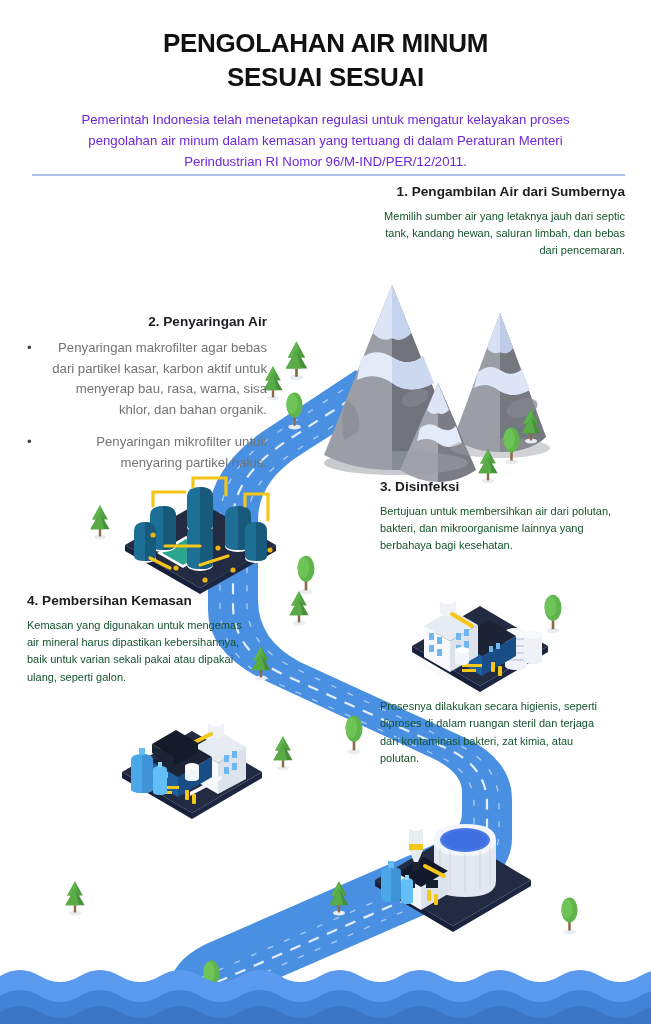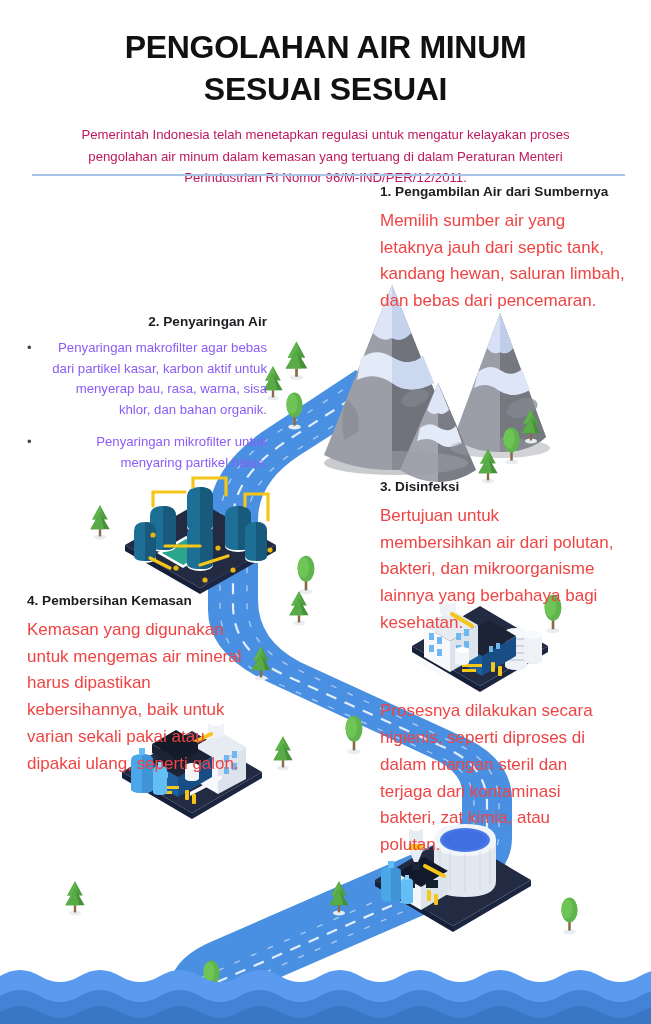--- a/index.html
+++ b/index.html
@@ -21,35 +21,35 @@
   
   .header {
     position: absolute;
     left: 0;
     top: 0;
     width: 651px;
     padding-top: 26px;
     text-align: center;
   }
   .title {
-    font-size: 32px;
+    font-size: 26px;
     font-weight: 700;
     letter-spacing: -0.3px;
     color: #111111;
     line-height: 1.32;
     margin: 0 auto;
     width: 560px;
   }
   .title .line2 { display: block; }
   .intro {
     margin: 14px auto 0 auto;
     width: 500px;
     font-size: 13.2px;
     line-height: 1.62;
-    color: #be185d;
+    color: #6d28d9;
     text-align: center;
   }
   .divider {
     position: absolute;
     left: 32px;
     top: 174px;
     width: 593px;
     height: 2px;
     background: #a8c4e6;
   }
@@ -70,48 +70,48 @@
     z-index: 5;
   }
   .step-title {
     font-size: 13.6px;
     font-weight: 700;
     color: #1b1d21;
     margin: 0 0 7px 0;
     line-height: 1.3;
   }
   .step-body {
-    font-size: 17px;
+    font-size: 11px;
     line-height: 1.58;
-    color: #ef4444;
+    color: #14532d;
     margin: 0;
   }
   .bullets {
     margin: 0;
     padding: 0;
     list-style: none;
   }
   .bullets li {
     position: relative;
     padding-left: 14px;
     font-size: 13.2px;
     line-height: 1.58;
-    color: #8b5cf6;
+    color: #737373;
     margin-bottom: 11px;
   }
   .bullets li:last-child { margin-bottom: 12px; }
   .bullets li::before {
     content: "\2022";
     position: absolute;
     left: 0;
     top: 0;
     color: #40454b;
   }
 
-  #step1 { left: 380px; top: 183px; width: 245px; }
+  #step1 { left: 380px; top: 183px; width: 245px; text-align: right; }
   #step2 { left: 27px;  top: 313px; width: 240px; text-align: right; }
   #step3 { left: 380px; top: 478px; width: 235px; }
   #step4 { left: 27px;  top: 592px; width: 225px; }
   #step5 { left: 380px; top: 698px; width: 235px; }
 </style>
 </head>
 <body>
 
 <div class="page">
 

